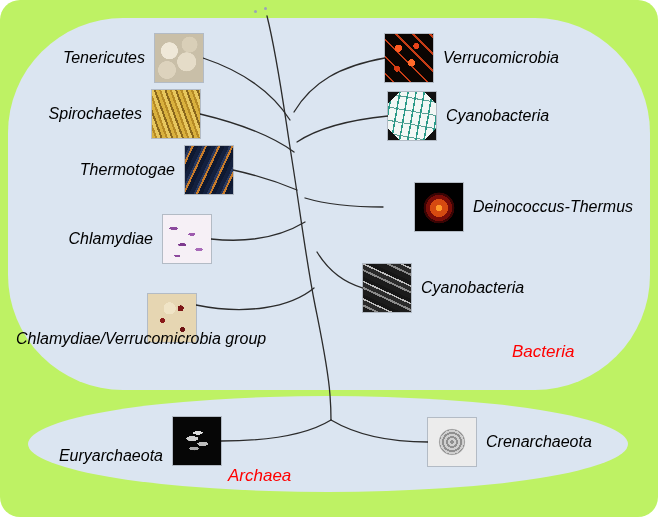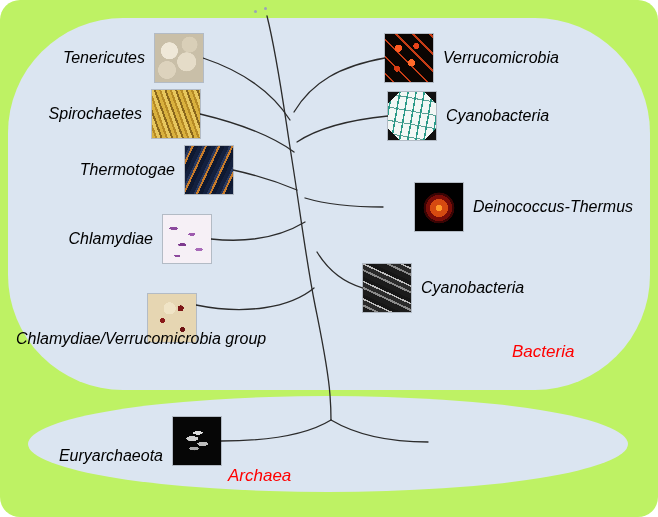--- a/index.html
+++ b/index.html
@@ -186,17 +186,21 @@
   <div class="taxon pos-proteobacteria">
     <div class="thumb thumb-proteobacteria"></div>
     <span class="taxon-label">Cyanobacteria</span>
   </div>
 
   <div class="taxon pos-euryarchaeota">
     <span class="taxon-label">Euryarchaeota</span>
     <div class="thumb thumb-euryarchaeota"></div>
   </div>
 
+  <div class="taxon pos-crenarchaeota">
+    <div class="thumb thumb-crenarchaeota"></div>
+    <span class="taxon-label">Crenarchaeota</span>
+  </div>
 
   <div class="domain-label pos-bacteria-label">Bacteria</div>
   <div class="domain-label pos-archaea-label">Archaea</div>
 
 </div>
 
 </body></html>

